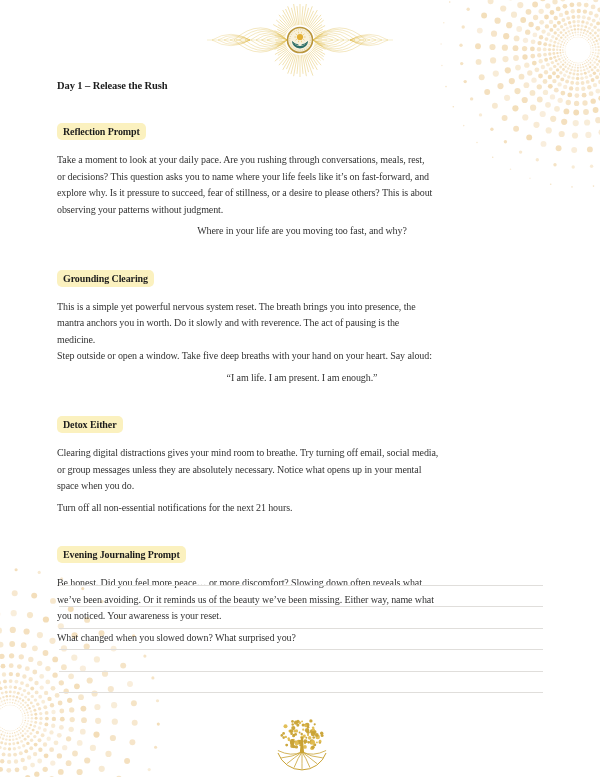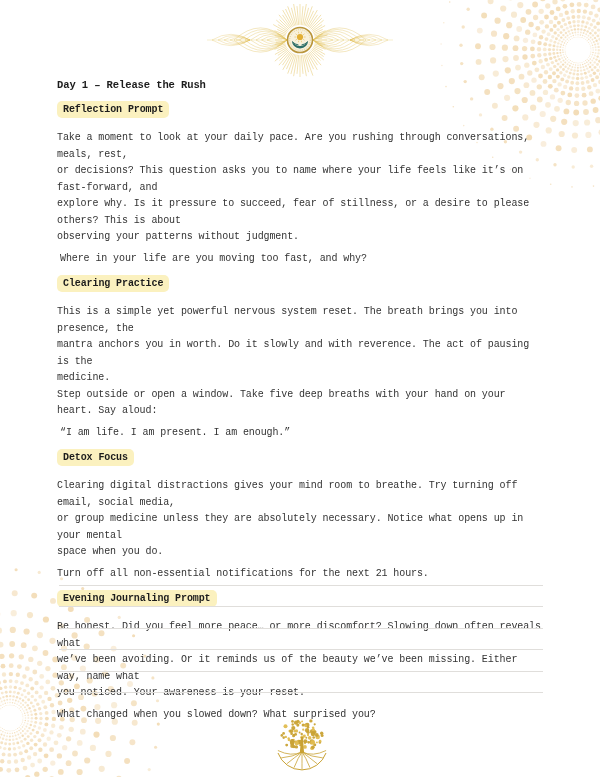--- a/index.html
+++ b/index.html
@@ -1,42 +1,42 @@
 <!DOCTYPE html>
 <html><head>
 <meta charset="utf-8">
 <style>
   html,body { margin:0; padding:0; background:#ffffff; }
   .page {
     position:relative; width:600px; height:777px; background:#ffffff;
-    overflow:hidden; font-family:Liberation Mono, monospace;
+    overflow:hidden; font-family:Liberation Serif, serif;
   }
   .deco-svg { position:absolute; pointer-events:none; }
   #spiral-tr { left:430px; top:0; }
   #spiral-bl { left:0; top:547px; }
   #header-logo { left:205px; top:4px; }
   #footer-logo { left:274px; top:718px; }
 
   .content { position:absolute; left:57px; top:78px; width:487px; z-index:2; }
   .doc-title {
     font-size:10.5px; font-weight:700; color:#1c1c1c;
     letter-spacing:-0.1px; line-height:15px; margin:0;
   }
-  .section { margin-top:7px; line-height:17px; }
+  .section { margin-top:28px; line-height:17px; }
   .hl {
     display:inline-block; background:#FBF1BF; border-radius:5px;
     padding:3px 6px; font-size:10px; font-weight:700; line-height:11px;
     color:#1c1c1c; letter-spacing:-0.1px;
   }
   .para {
     font-size:10px; line-height:16.5px; color:#333333;
     letter-spacing:-0.1px; white-space:pre-line; margin:12px 0 0;
   }
   .para + .para { margin-top:5px; }
-  .para.indent { text-indent:3px; }
+  .para.indent { text-indent:3px;text-align:center; }
 
   .journal { position:absolute; left:59px; top:564px; width:484px; z-index:2; }
   .jline { height:20.5px; border-bottom:1px solid #E0DEDB; }
 </style>
 </head>
 <body>
 
 <div class="page">
 
   <svg id="spiral-tr" class="deco-svg" width="170" height="210" viewBox="0 0 170 210">
@@ -1431,32 +1431,32 @@
     <div class="section">
       <span class="hl">Reflection Prompt</span>
       <p class="para">Take a moment to look at your daily pace. Are you rushing through conversations, meals, rest,
 or decisions? This question asks you to name where your life feels like it’s on fast-forward, and
 explore why. Is it pressure to succeed, fear of stillness, or a desire to please others? This is about
 observing your patterns without judgment.</p>
       <p class="para indent">Where in your life are you moving too fast, and why?</p>
     </div>
 
     <div class="section">
-      <span class="hl">Clearing Practice</span>
+      <span class="hl">Grounding Clearing</span>
       <p class="para">This is a simple yet powerful nervous system reset. The breath brings you into presence, the
 mantra anchors you in worth. Do it slowly and with reverence. The act of pausing is the
 medicine.
 Step outside or open a window. Take five deep breaths with your hand on your heart. Say aloud:</p>
       <p class="para indent">“I am life. I am present. I am enough.”</p>
     </div>
 
     <div class="section">
-      <span class="hl">Detox Focus</span>
+      <span class="hl">Detox Either</span>
       <p class="para">Clearing digital distractions gives your mind room to breathe. Try turning off email, social media,
-or group medicine unless they are absolutely necessary. Notice what opens up in your mental
+or group messages unless they are absolutely necessary. Notice what opens up in your mental
 space when you do.</p>
       <p class="para">Turn off all non-essential notifications for the next 21 hours.</p>
     </div>
 
     <div class="section">
       <span class="hl">Evening Journaling Prompt</span>
       <p class="para">Be honest. Did you feel more peace… or more discomfort? Slowing down often reveals what
 we’ve been avoiding. Or it reminds us of the beauty we’ve been missing. Either way, name what
 you noticed. Your awareness is your reset.</p>
       <p class="para">What changed when you slowed down? What surprised you?</p>

